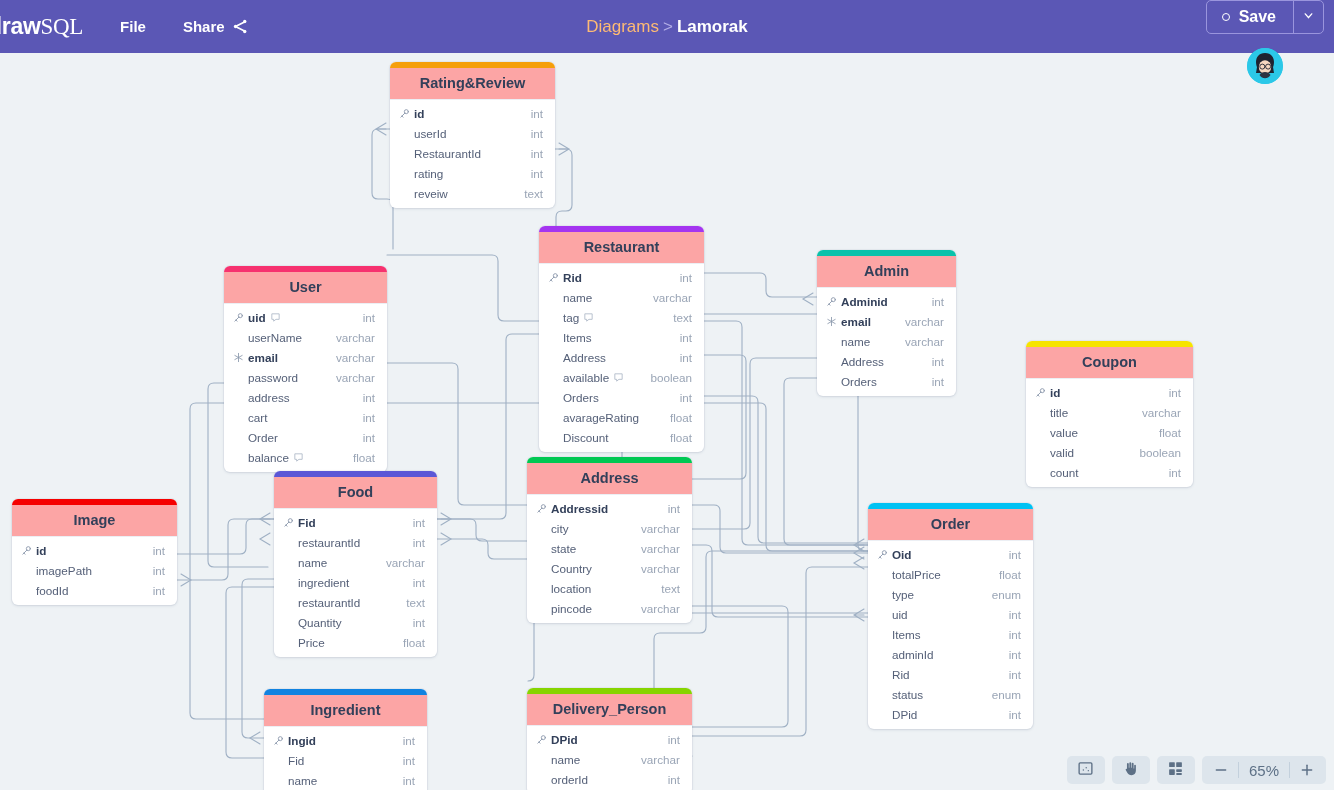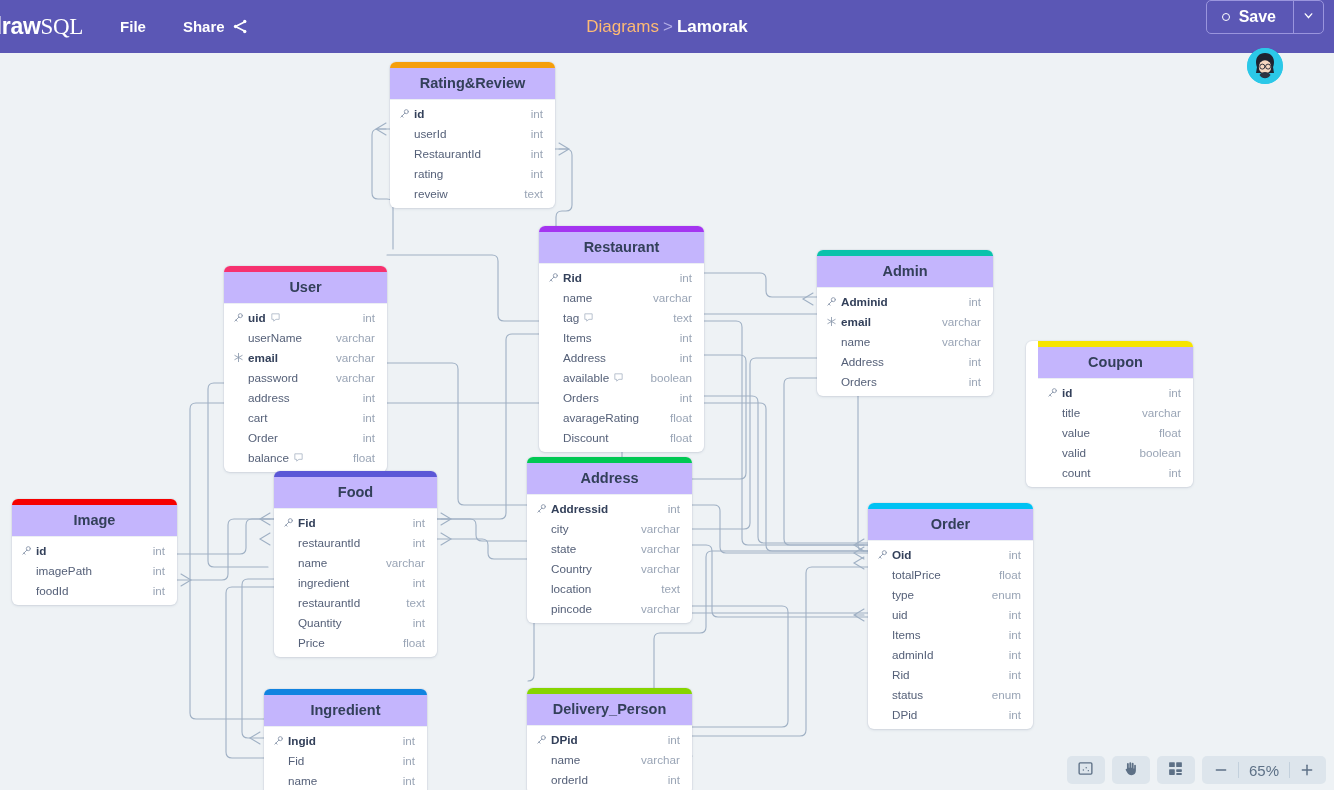--- a/index.html
+++ b/index.html
@@ -88,21 +88,21 @@
     border-radius: 6px;
     box-shadow: 0 1px 3px rgba(40,60,90,.13), 0 0 0 1px rgba(40,60,90,.04);
     overflow: hidden;
     z-index: 10;
   }
   .tbl-bar { height: 6px; width: 100%; }
   .tbl-title {
     text-align: center;
     font-size: 14.5px; font-weight: 700; color: #33405a;
     padding: 7px 8px 8px;
-    background: #c4b5fd;
+    background: #fca5a5;
     border-bottom: 1px solid #eceff4;
   }
   .tbl-rows { padding: 3px 0 5px; }
   .row {
     display: flex; align-items: center;
     height: 20px;
     padding: 0 12px 0 9px;
     font-size: 11.7px;
   }
   .row .nm {
@@ -485,21 +485,21 @@
           </div>
           <div class="row">
             <span class="nm">
               <span class="ico-slot"></span>
               <span>Discount</span>
             </span>
             <span class="ty">float</span>
           </div>
         </div>
       </div>
-      <div class="tbl" style="left: 817px; top: 197px; width: 176px;">
+      <div class="tbl" style="left: 817px; top: 197px; width: 139px;">
         <div class="tbl-bar" style="background: rgb(10, 194, 171);"></div>
         <div class="tbl-title">Admin</div>
         <div class="tbl-rows">
           <div class="row">
             <span class="nm pk">
               <span>
                 <svg class="ico" viewBox="0 0 24 24" fill="none" stroke="#8c99ad" stroke-width="2" stroke-linecap="round">
                   <circle cx="16" cy="8" r="4.4"></circle>
                   <line x1="12.8" y1="11.2" x2="4" y2="20"></line>
                   <line x1="6.4" y1="17.6" x2="9" y2="20"></line>
@@ -538,21 +538,21 @@
           </div>
           <div class="row">
             <span class="nm">
               <span class="ico-slot"></span>
               <span>Orders</span>
             </span>
             <span class="ty">int</span>
           </div>
         </div>
       </div>
-      <div class="tbl" style="left: 1026px; top: 288px; width: 167px; padding-left: 12px;">
+      <div class="tbl" style="left: 1026px; top: 288px; width: 167px;">
         <div class="tbl-bar" style="background: rgb(246, 228, 0);"></div>
         <div class="tbl-title">Coupon</div>
         <div class="tbl-rows">
           <div class="row">
             <span class="nm pk">
               <span>
                 <svg class="ico" viewBox="0 0 24 24" fill="none" stroke="#8c99ad" stroke-width="2" stroke-linecap="round">
                   <circle cx="16" cy="8" r="4.4"></circle>
                   <line x1="12.8" y1="11.2" x2="4" y2="20"></line>
                   <line x1="6.4" y1="17.6" x2="9" y2="20"></line>

